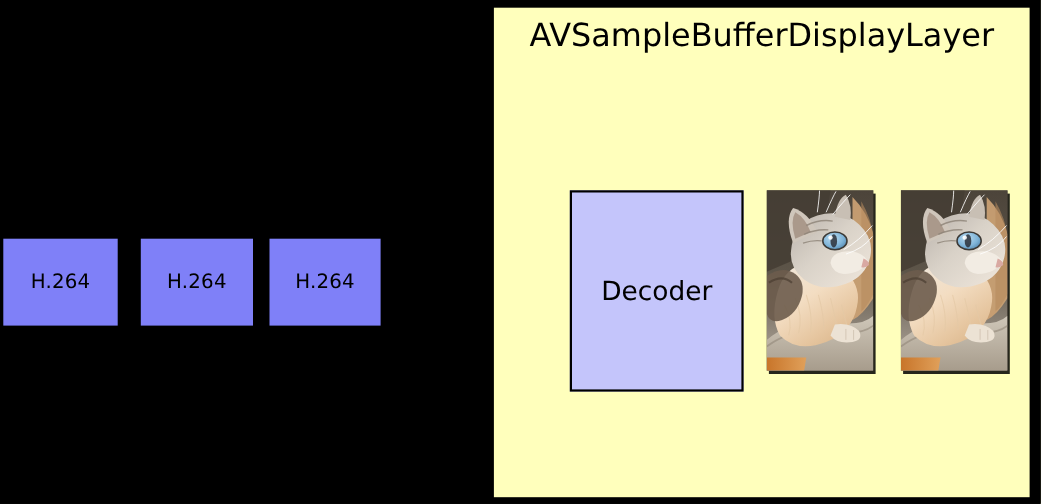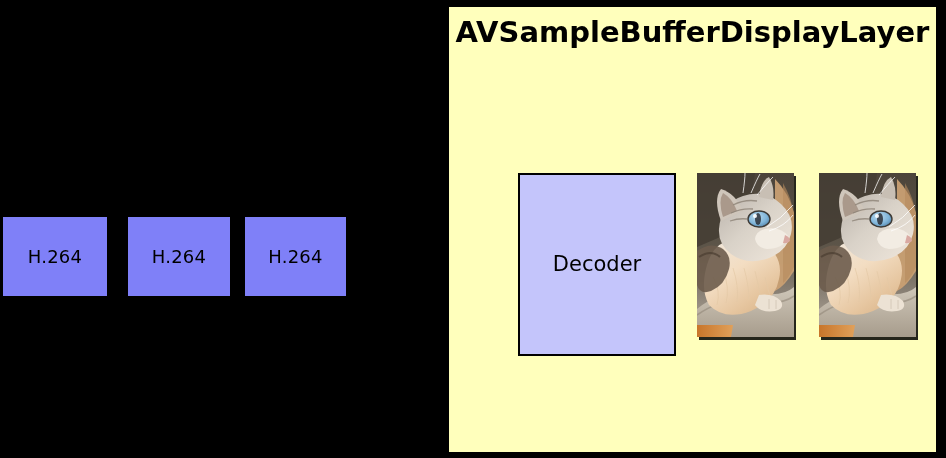--- a/index.html
+++ b/index.html
@@ -53,37 +53,36 @@
     position: absolute;
     left: 0;
     top: 11px;
     width: 100%;
     text-align: center;
     font-size: 29px;
     color: #000000;
     line-height: 1;
     white-space: nowrap;
     user-select: none;
-    font-weight: bold;
   }
 
   
   #decoder-box {
     position: absolute;
     left: 69px;     
     top: 166px;     
     width: 158px;
     height: 183px;
     background: #c4c5fb;
     border: 2px solid #000000;
     box-sizing: border-box;
     display: flex;
     align-items: center;
     justify-content: center;
-    font-size: 21px;
+    font-size: 24px;
     color: #000000;
     line-height: 1;
     user-select: none;
   }
 
   
   .frame-thumb {
     position: absolute;
     top: 166px;     
     width: 97px;

